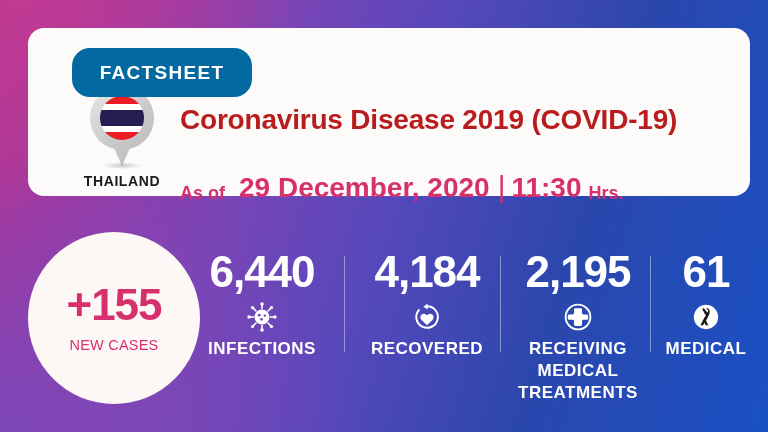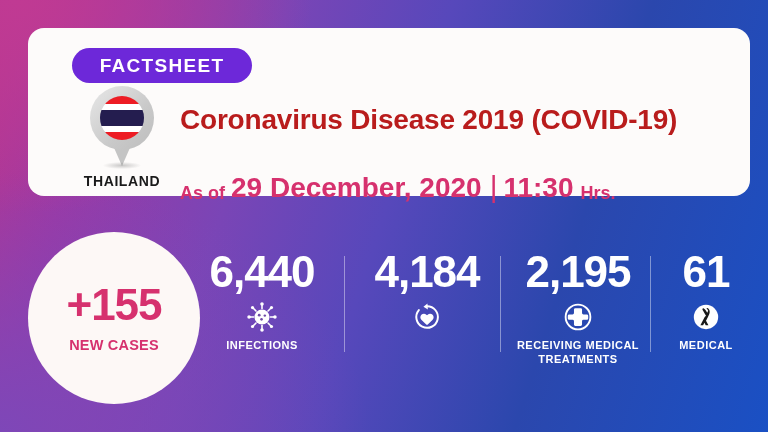--- a/index.html
+++ b/index.html
@@ -23,22 +23,22 @@
     position: absolute;
     left: 28px; top: 28px;
     width: 722px; height: 168px;
     background: #fdfbfa;
     border-radius: 16px;
   }
 
   .badge {
     position: absolute;
     left: 44px; top: 20px;
-    width: 180px; height: 35px;
-    background: #6d28d9;
+    width: 180px; height: 49px;
+    background: #0369a1;
     border-radius: 18px;
     display: flex; align-items: center; justify-content: center;
     z-index: 5;
   }
   .badge-label {
     color: #ffffff;
     font-size: 19px;
     font-weight: bold;
     letter-spacing: 1.3px;
   }
@@ -109,21 +109,21 @@
   }
   .dateline {
     position: absolute;
     left: 152px; top: 142px;
     display: flex;
     align-items: flex-end;
     white-space: nowrap;
     color: #d6316e;
   }
   .d-asof   { font-size: 18px; font-weight: bold; }
-  .d-date   { font-size: 28px; font-weight: bold; margin-left: 6px; }
+  .d-date   { font-size: 28px; font-weight: bold; margin-left: 14px; }
   .d-bar    { font-size: 30px; font-weight: normal; margin: 0 6px 0 8px; }
   .d-time   { font-size: 28px; font-weight: bold; }
   .d-hrs    { font-size: 18px; font-weight: bold; margin-left: 7px; }
 
   
   .stats {
     position: absolute;
     left: 0; top: 214px;
     width: 768px; height: 218px;
   }
@@ -142,21 +142,21 @@
   .nc-value {
     font-size: 44px;
     font-weight: bold;
     color: #d6316e;
     letter-spacing: -1px;
     line-height: 1;
   }
   .nc-label {
     margin-top: 10px;
     font-size: 14.5px;
-    font-weight: bold;
+    font-weight: normal;
     color: #d6316e;
     letter-spacing: 0.2px;
   }
 
   .stat {
     position: absolute;
     top: 36px;
     text-align: center;
     color: #ffffff;
   }
@@ -168,21 +168,21 @@
     white-space: nowrap;
   }
   .stat-icon {
     height: 30px;
     margin: 8px 0 6px;
     display: flex;
     align-items: center;
     justify-content: center;
   }
   .stat-label {
-    font-size: 11px;
+    font-size: 17px;
     font-weight: bold;
     letter-spacing: 0.5px;
     line-height: 1.28;
   }
 
   .s-infections { left: 184px;  width: 156px; }
   .s-recovered  { left: 352px;  width: 150px; text-align: center; }
   .s-treatments { left: 504px;  width: 148px; }
   .s-deaths     { left: 654px;  width: 104px; }
 
@@ -280,20 +280,21 @@
 
     <div class="stat s-recovered">
       <div class="stat-value">4,184</div>
       <div class="stat-icon">
         <svg width="30" height="30" viewBox="0 0 32 32" aria-hidden="true">
           <path d="M16 4.5 A11.5 11.5 0 1 1 7.3 8.6" fill="none" stroke="#ffffff" stroke-width="2.1" stroke-linecap="round"></path>
           <path d="M16.5 1.5 L12.2 5.0 L16.9 8.0 Z" fill="#ffffff"></path>
           <path d="M16 24.2 c-0.3 0-0.6-0.1-0.8-0.3 l-5.0-4.6 c-1.6-1.5-1.7-4.0-0.2-5.6 1.4-1.5 3.8-1.6 5.3-0.2 l0.7 0.6 0.7-0.6 c1.5-1.4 3.9-1.3 5.3 0.2 1.5 1.6 1.4 4.1-0.2 5.6 l-5.0 4.6 c-0.2 0.2-0.5 0.3-0.8 0.3 z" fill="#ffffff"></path>
         </svg>
       </div>
+      <div class="stat-label">RECOVERED</div>
     </div>
 
     <div class="divider div-2"></div>
 
     <div class="stat s-treatments">
       <div class="stat-value">2,195</div>
       <div class="stat-icon">
         <svg width="30" height="30" viewBox="0 0 32 32" aria-hidden="true">
           <circle cx="16" cy="16" r="13.2" fill="none" stroke="#ffffff" stroke-width="2"></circle>
           <path d="M13.2 6.6 h5.6 a1.5 1.5 0 0 1 1.5 1.5 v3.6 a1.5 1.5 0 0 0 1.5 1.5 h3.6 a1.5 1.5 0 0 1 1.5 1.5 v2.8 a1.5 1.5 0 0 1-1.5 1.5 h-3.6 a1.5 1.5 0 0 0-1.5 1.5 v3.6 a1.5 1.5 0 0 1-1.5 1.5 h-5.6 a1.5 1.5 0 0 1-1.5-1.5 v-3.6 a1.5 1.5 0 0 0-1.5-1.5 h-3.6 a1.5 1.5 0 0 1-1.5-1.5 v-2.8 a1.5 1.5 0 0 1 1.5-1.5 h3.6 a1.5 1.5 0 0 0 1.5-1.5 v-3.6 a1.5 1.5 0 0 1 1.5-1.5 z" fill="#ffffff"></path>

